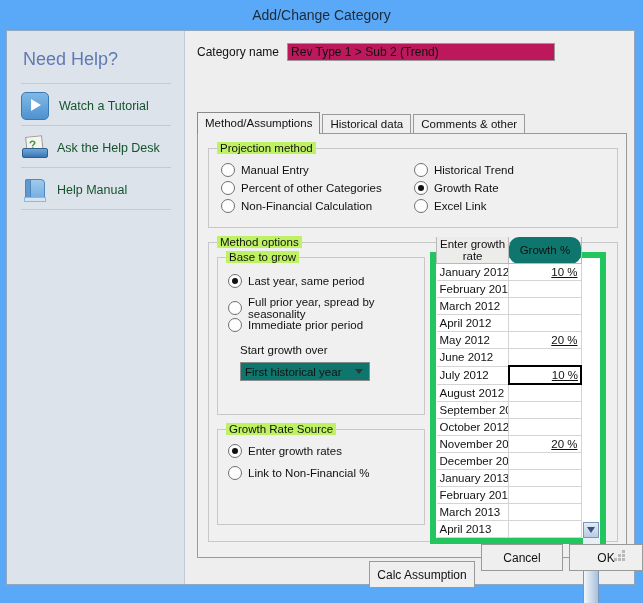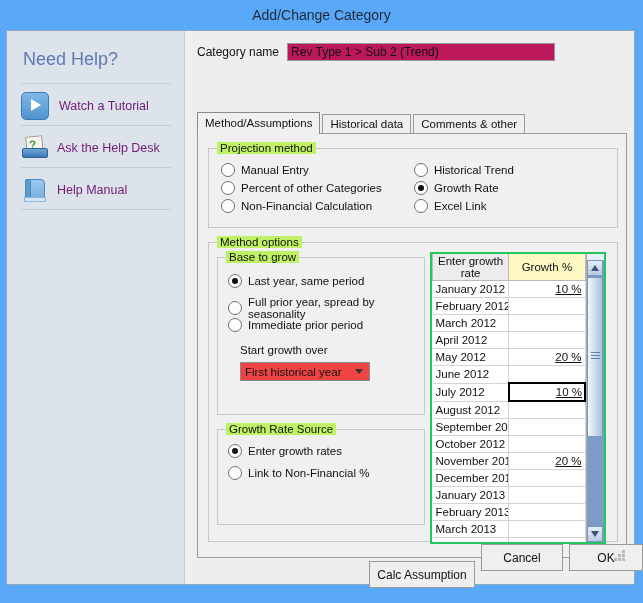--- a/index.html
+++ b/index.html
@@ -63,21 +63,21 @@
   }
   .help-item {
     position: absolute;
     left: 14px; width: 152px; height: 34px;
     display: flex; align-items: center;
     cursor: pointer;
   }
   .help-item .lbl {
     margin-left: 10px;
     font-size: 12.5px;
-    color: #701a75;
+    color: #14532d;
   }
   .ic { width: 26px; height: 26px; position: relative; flex: 0 0 26px; }
 
   
   .ic-play {
     background: linear-gradient(#7fb9e8,#4f92cf);
     border: 1px solid #3b79b2; border-radius: 5px;
   }
   .ic-play::after {
     content: ""; position: absolute;
@@ -199,21 +199,21 @@
     content: ""; position: absolute;
     left: 3px; top: 3px; width: 6px; height: 6px;
     border-radius: 50%; background: #111;
   }
 
   
   .combo {
     position: absolute;
     height: 19px;
     border: 1px solid #8c8c8c;
-    background: #ef4444;
+    background: #0f766e;
     box-sizing: border-box;
     display: flex; align-items: center;
     font-size: 11.5px; color: #111;
     padding-left: 4px;
     cursor: pointer;
   }
   .combo .chev {
     position: absolute; right: 6px; top: 6px;
     width: 0; height: 0;
     border-left: 4px solid transparent;
@@ -223,24 +223,25 @@
   .sub-label {
     position: absolute;
     font-size: 11.5px; color: #111;
   }
 
   
   #grid-wrap {
     position: absolute;
     left: 232px; top: 118px;
     width: 176px; height: 292px;
-    border: 2px solid #22c55e;
+    border: 6px solid #22c55e;
     background: #fff;
     box-sizing: border-box;
     display: flex;
+    align-items: flex-end;
   }
   #grid {
     flex: 1 1 auto;
     overflow: hidden;
     position: relative;
   }
   #grid table {
     border-collapse: collapse;
     width: 100%;
     table-layout: fixed;
@@ -249,21 +250,21 @@
   #grid th {
     height: 16px;
     font-weight: normal;
     font-size: 11.5px;
     color: #111;
     border: 1px solid #b9b9b9;
     border-top: none;
     background: #ececeb;
     text-align: center;
   }
-  #grid th.pct-head { background: #fef9c3; }
+  #grid th.pct-head { background: #0f766e; border-radius: 10px; }
   #grid td {
     height: 16px;
     border: 1px solid #d4d4d4;
     border-left: none;
     color: #111;
     padding: 0 3px;
     overflow: hidden;
     white-space: nowrap;
   }
   #grid td.name { width: 100px; }

